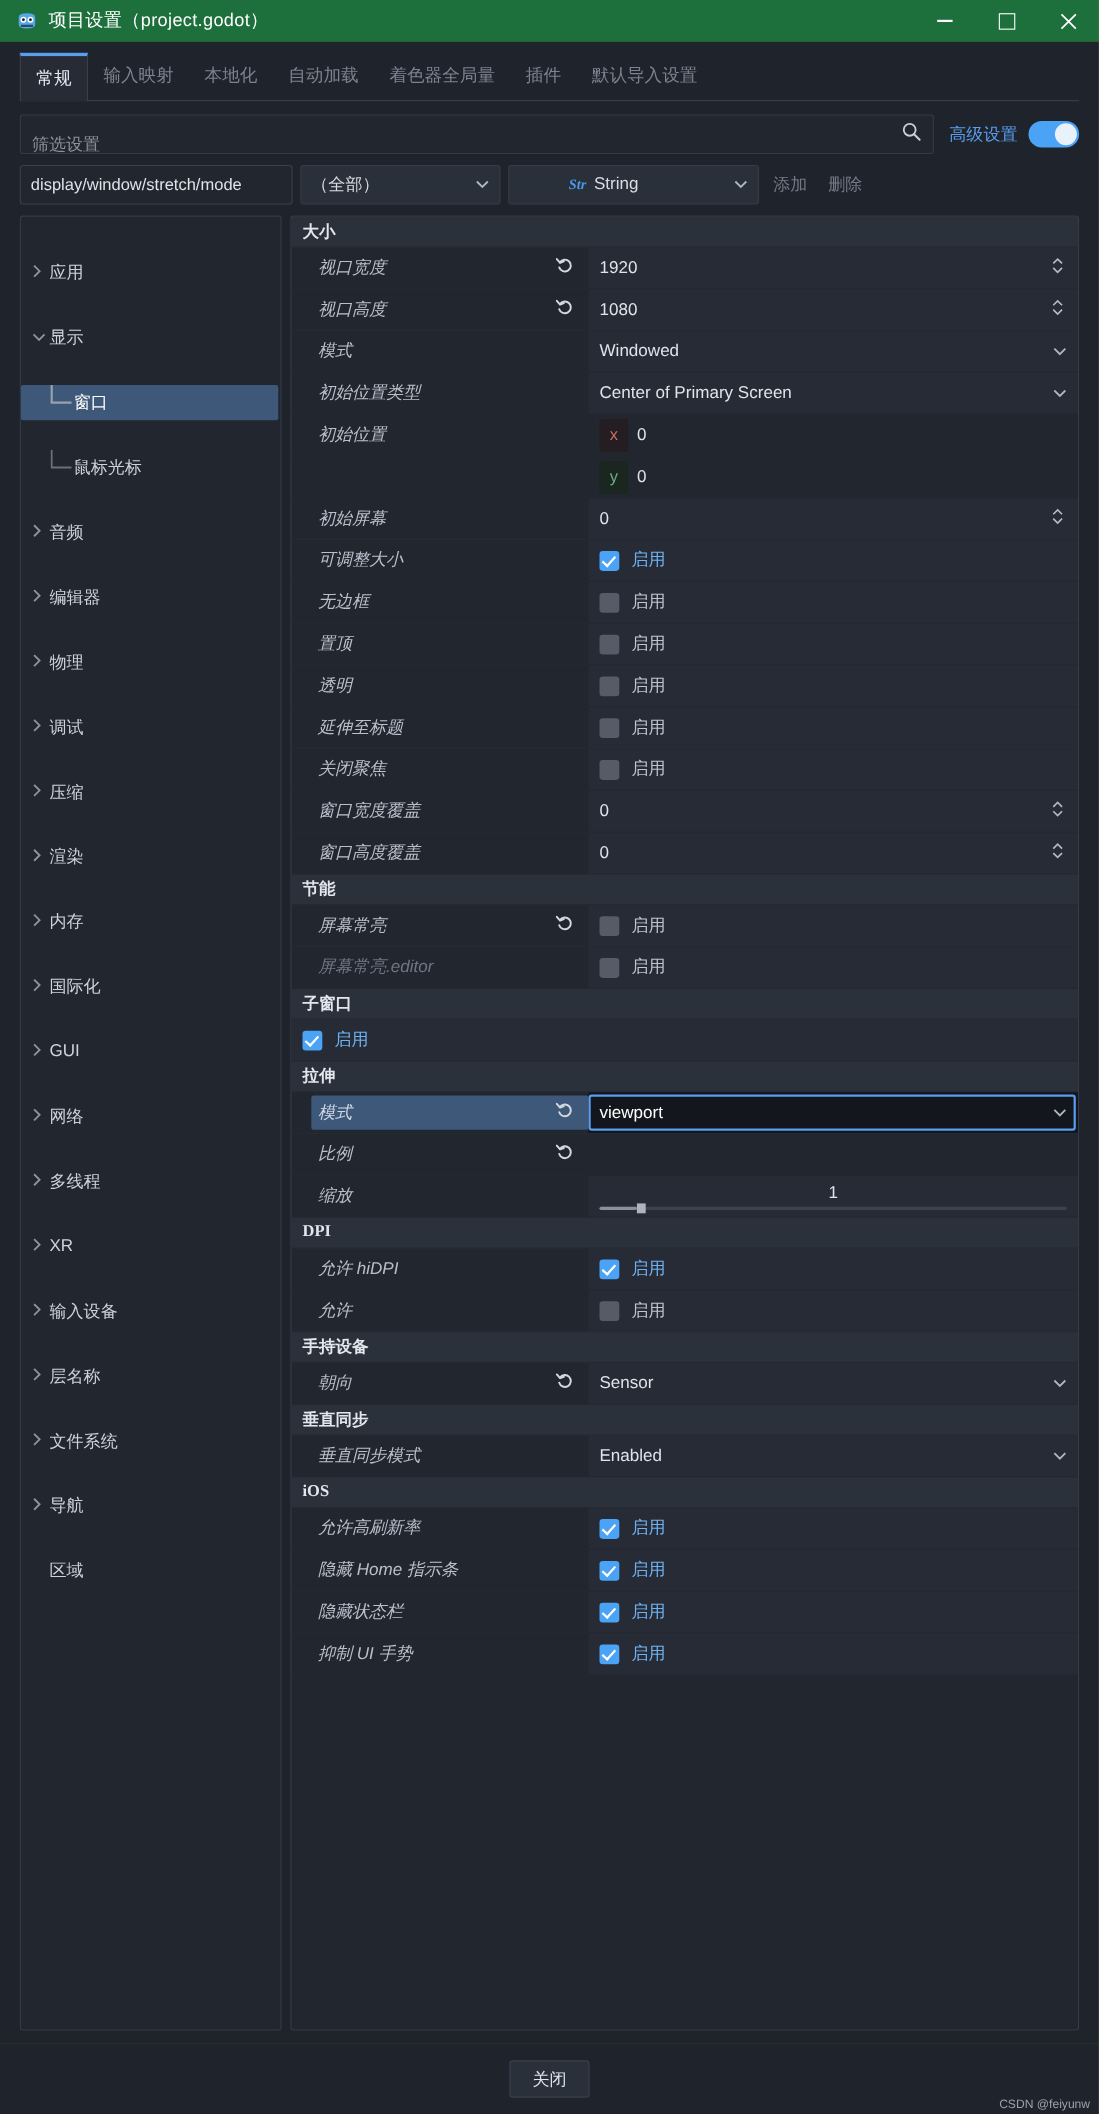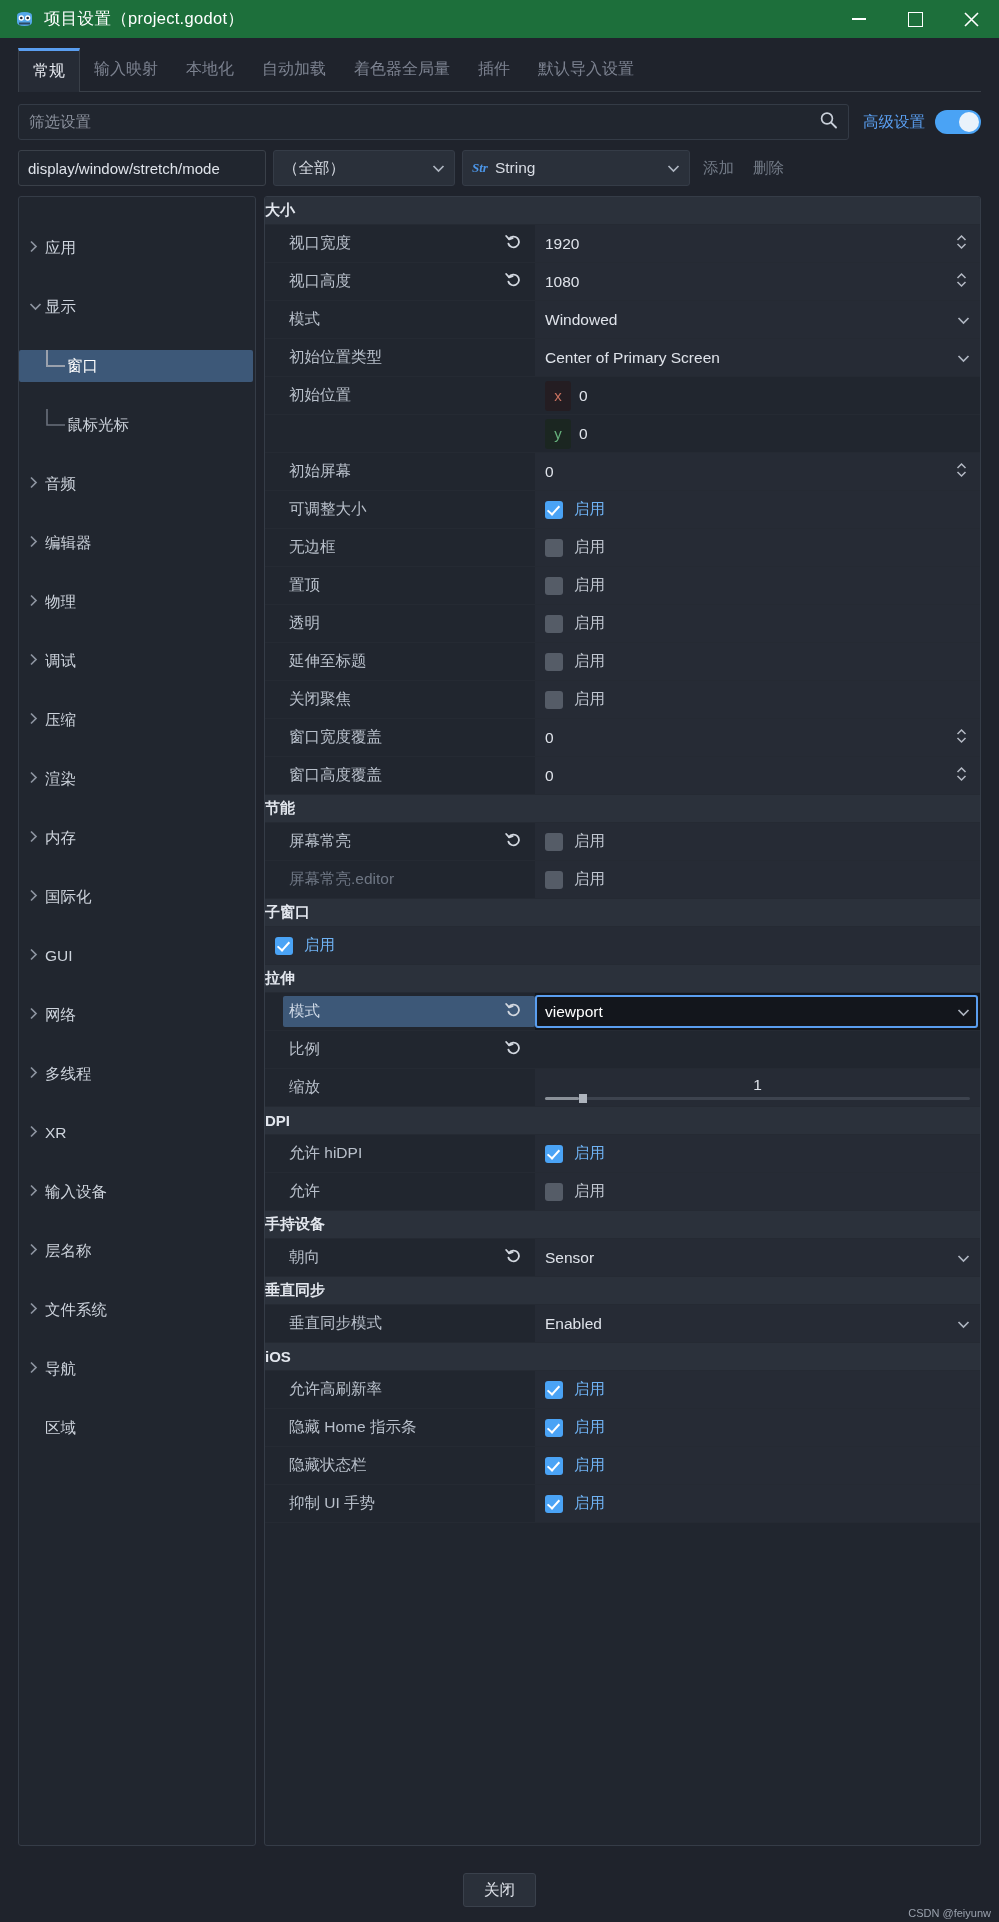--- a/index.html
+++ b/index.html
@@ -72,22 +72,22 @@
   .filter-row {
     display: flex; align-items: center;
     margin-top: 12px;
     height: 36px; flex: 0 0 36px;
   }
   .filter-input {
     flex: 1 1 auto; height: 36px;
     background: #21262f;
     border: 1px solid #343b46;
     border-radius: 3px;
-    display: flex; align-items: center;
-    padding: 4px 10px;
+    display: flex; align-items: flex-start;
+    padding: 16px 10px;
     position: relative;
   }
   .filter-placeholder { color: #8b919d; font-size: 15.5px; }
   .search-ic { position: absolute; right: 10px; top: 50%; transform: translateY(-50%); }
   .adv-label { color: #5a9ef0; font-size: 15.5px; margin-left: 14px; white-space: nowrap; }
   .toggle {
     margin-left: 10px; width: 46px; height: 24px; border-radius: 12px;
     background: #4aa3f5; position: relative; flex: 0 0 46px;
   }
   .toggle .knob {
@@ -109,21 +109,21 @@
   }
   .combo {
     height: 36px; background: #2a303a; border: 1px solid #353c47; border-radius: 3px;
     display: flex; align-items: center; padding: 0 9px;
     color: #d8dce4; font-size: 15.5px; position: relative;
   }
   .combo.scope { width: 182px; flex: 0 0 182px; }
   .combo.type  { width: 228px; flex: 0 0 228px; }
   .combo .cv { flex: 1 1 auto; white-space: nowrap; overflow: hidden; }
   .chev { margin-left: auto; }
-  .str-ic { color: #4c96e8; font-size: 13px; font-style: italic; font-weight: 700; margin-right: 7px; font-family: "Liberation Serif", serif; }
+  .str-ic { color: #4c96e8; font-size: 13px; font-style: italic; font-weight: 700; margin-right: 7px; font-family: "Liberation Serif", serif; margin-left: 45px; }
   .path-btn { color: #727a86; font-size: 15.5px; padding: 0 6px; white-space: nowrap; }
 
   
   .split {
     flex: 1 1 auto; display: flex; gap: 8px;
     margin-top: 10px; margin-bottom: 12px;
     min-height: 0;
   }
   .sidebar {
     width: 238px; flex: 0 0 238px;
@@ -146,33 +146,36 @@
     flex: 1 1 auto;
     background: #21262f; border: 1px solid #353c47; border-radius: 3px;
     overflow: hidden; position: relative;
     display: flex; flex-direction: column;
   }
   .prop-scroll { flex: 1 1 auto; overflow: hidden; }
 
   .section-hdr {
     height: 28px; background: #2b313b;
     display: flex; align-items: center;
+    padding-left: 10px;
     color: #e2e6ed; font-size: 15px; font-weight: 700;
     border-bottom: 1px solid #252a33;
+    font-family: Liberation Serif, serif;
   }
   .prow {
     height: 38px; display: flex; align-items: stretch;
     border-bottom: 1px solid #252a33;
   }
   .pname {
     width: 270px; flex: 0 0 270px;
     display: flex; align-items: center;
     padding-left: 24px;
     color: #b9c0cb; font-size: 15.5px; white-space: nowrap;
     position: relative;
+    font-style: italic;
   }
   .pname.dim { color: #6e7683; }
   .pname.hl { background: #3d5878; color: #cfd9e6; border-radius: 2px; margin: 3px 0 3px 18px; padding-left: 6px; width: 252px; flex: 0 0 252px; }
   .revert { position: absolute; right: 12px; top: 50%; transform: translateY(-50%); }
   .pval {
     flex: 1 1 auto; display: flex; align-items: center;
     background: #262b35; padding: 0 10px;
     color: #dfe3ea; font-size: 15.5px; position: relative;
   }
   .pval.plain { background: #21262f; }

